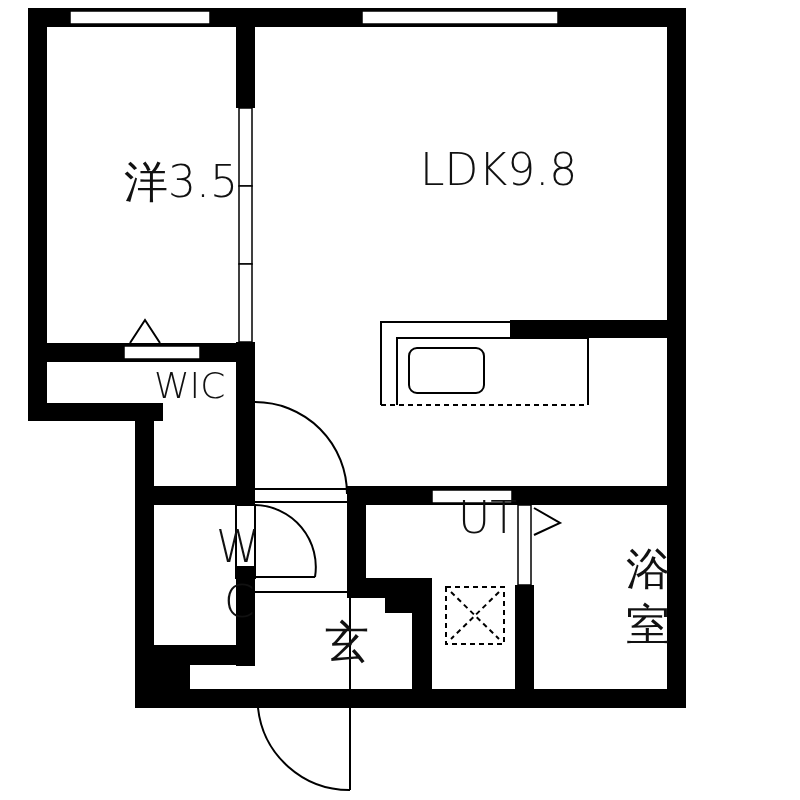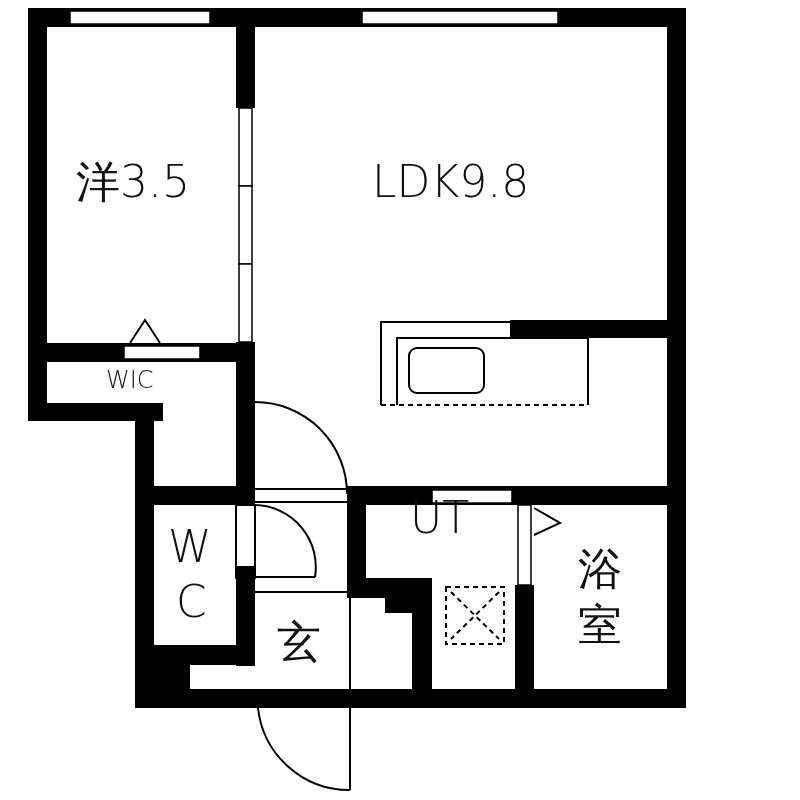--- a/index.html
+++ b/index.html
@@ -2,23 +2,23 @@
 <html><head>
 <meta charset="utf-8">
 <style>
   html, body { margin: 0; padding: 0; background: #ffffff; }
   body { width: 800px; height: 800px; overflow: hidden; position: relative; font-family: "DejaVu Sans", "Liberation Sans", sans-serif; }
   #plan { position: absolute; left: 0; top: 0; width: 800px; height: 800px; }
   .wall { fill: #000000; }
   .win { fill: #ffffff; stroke: #000000; stroke-width: 1.5; }
   .thin { fill: none; stroke: #000000; stroke-width: 2; }
   .dash { fill: none; stroke: #000000; stroke-width: 2; stroke-dasharray: 5 4; }
-  .label { position: absolute; color: #111111; font-weight: 300; line-height: 1; white-space: nowrap; }
+  .label { position: absolute; color: #111111; font-weight: 300; line-height: 1; white-space: nowrap; margin-left: 48px; }
   .room-label { font-size: 44px; }
-  .wic-label { font-size: 24px; }
+  .wic-label { font-size: 36px; }
 </style>
 </head>
 <body>
 
 <svg id="plan" viewBox="0 0 800 800" xmlns="http://www.w3.org/2000/svg">
 
   <g>
 
     <rect class="wall" x="28" y="8" width="658" height="19"></rect>
 
@@ -101,20 +101,20 @@
   </g>
 
   <g>
     <rect class="dash" x="446" y="587" width="58" height="57"></rect>
     <line class="dash" x1="451" y1="592" x2="499" y2="639"></line>
     <line class="dash" x1="499" y1="592" x2="451" y2="639"></line>
   </g>
 </svg>
 
 <div class="label room-label" style="left:76px; top:160px;">洋3.5</div>
-<div class="label room-label" style="left:372px; top:160px;">LDK9.8</div>
+<div class="label room-label" style="left:372px; top:148px;">LDK9.8</div>
 <div class="label wic-label" style="left:106px; top:368px;">WIC</div>
 <div class="label room-label" style="left:168px; top:525px;">W</div>
 <div class="label room-label" style="left:176px; top:580px;">C</div>
 <div class="label room-label" style="left:277px; top:620px;">玄</div>
 <div class="label room-label" style="left:410px; top:496px;">UT</div>
 <div class="label room-label" style="left:578px; top:547px;">浴</div>
 <div class="label room-label" style="left:578px; top:603px;">室</div>
 
 </body></html>

